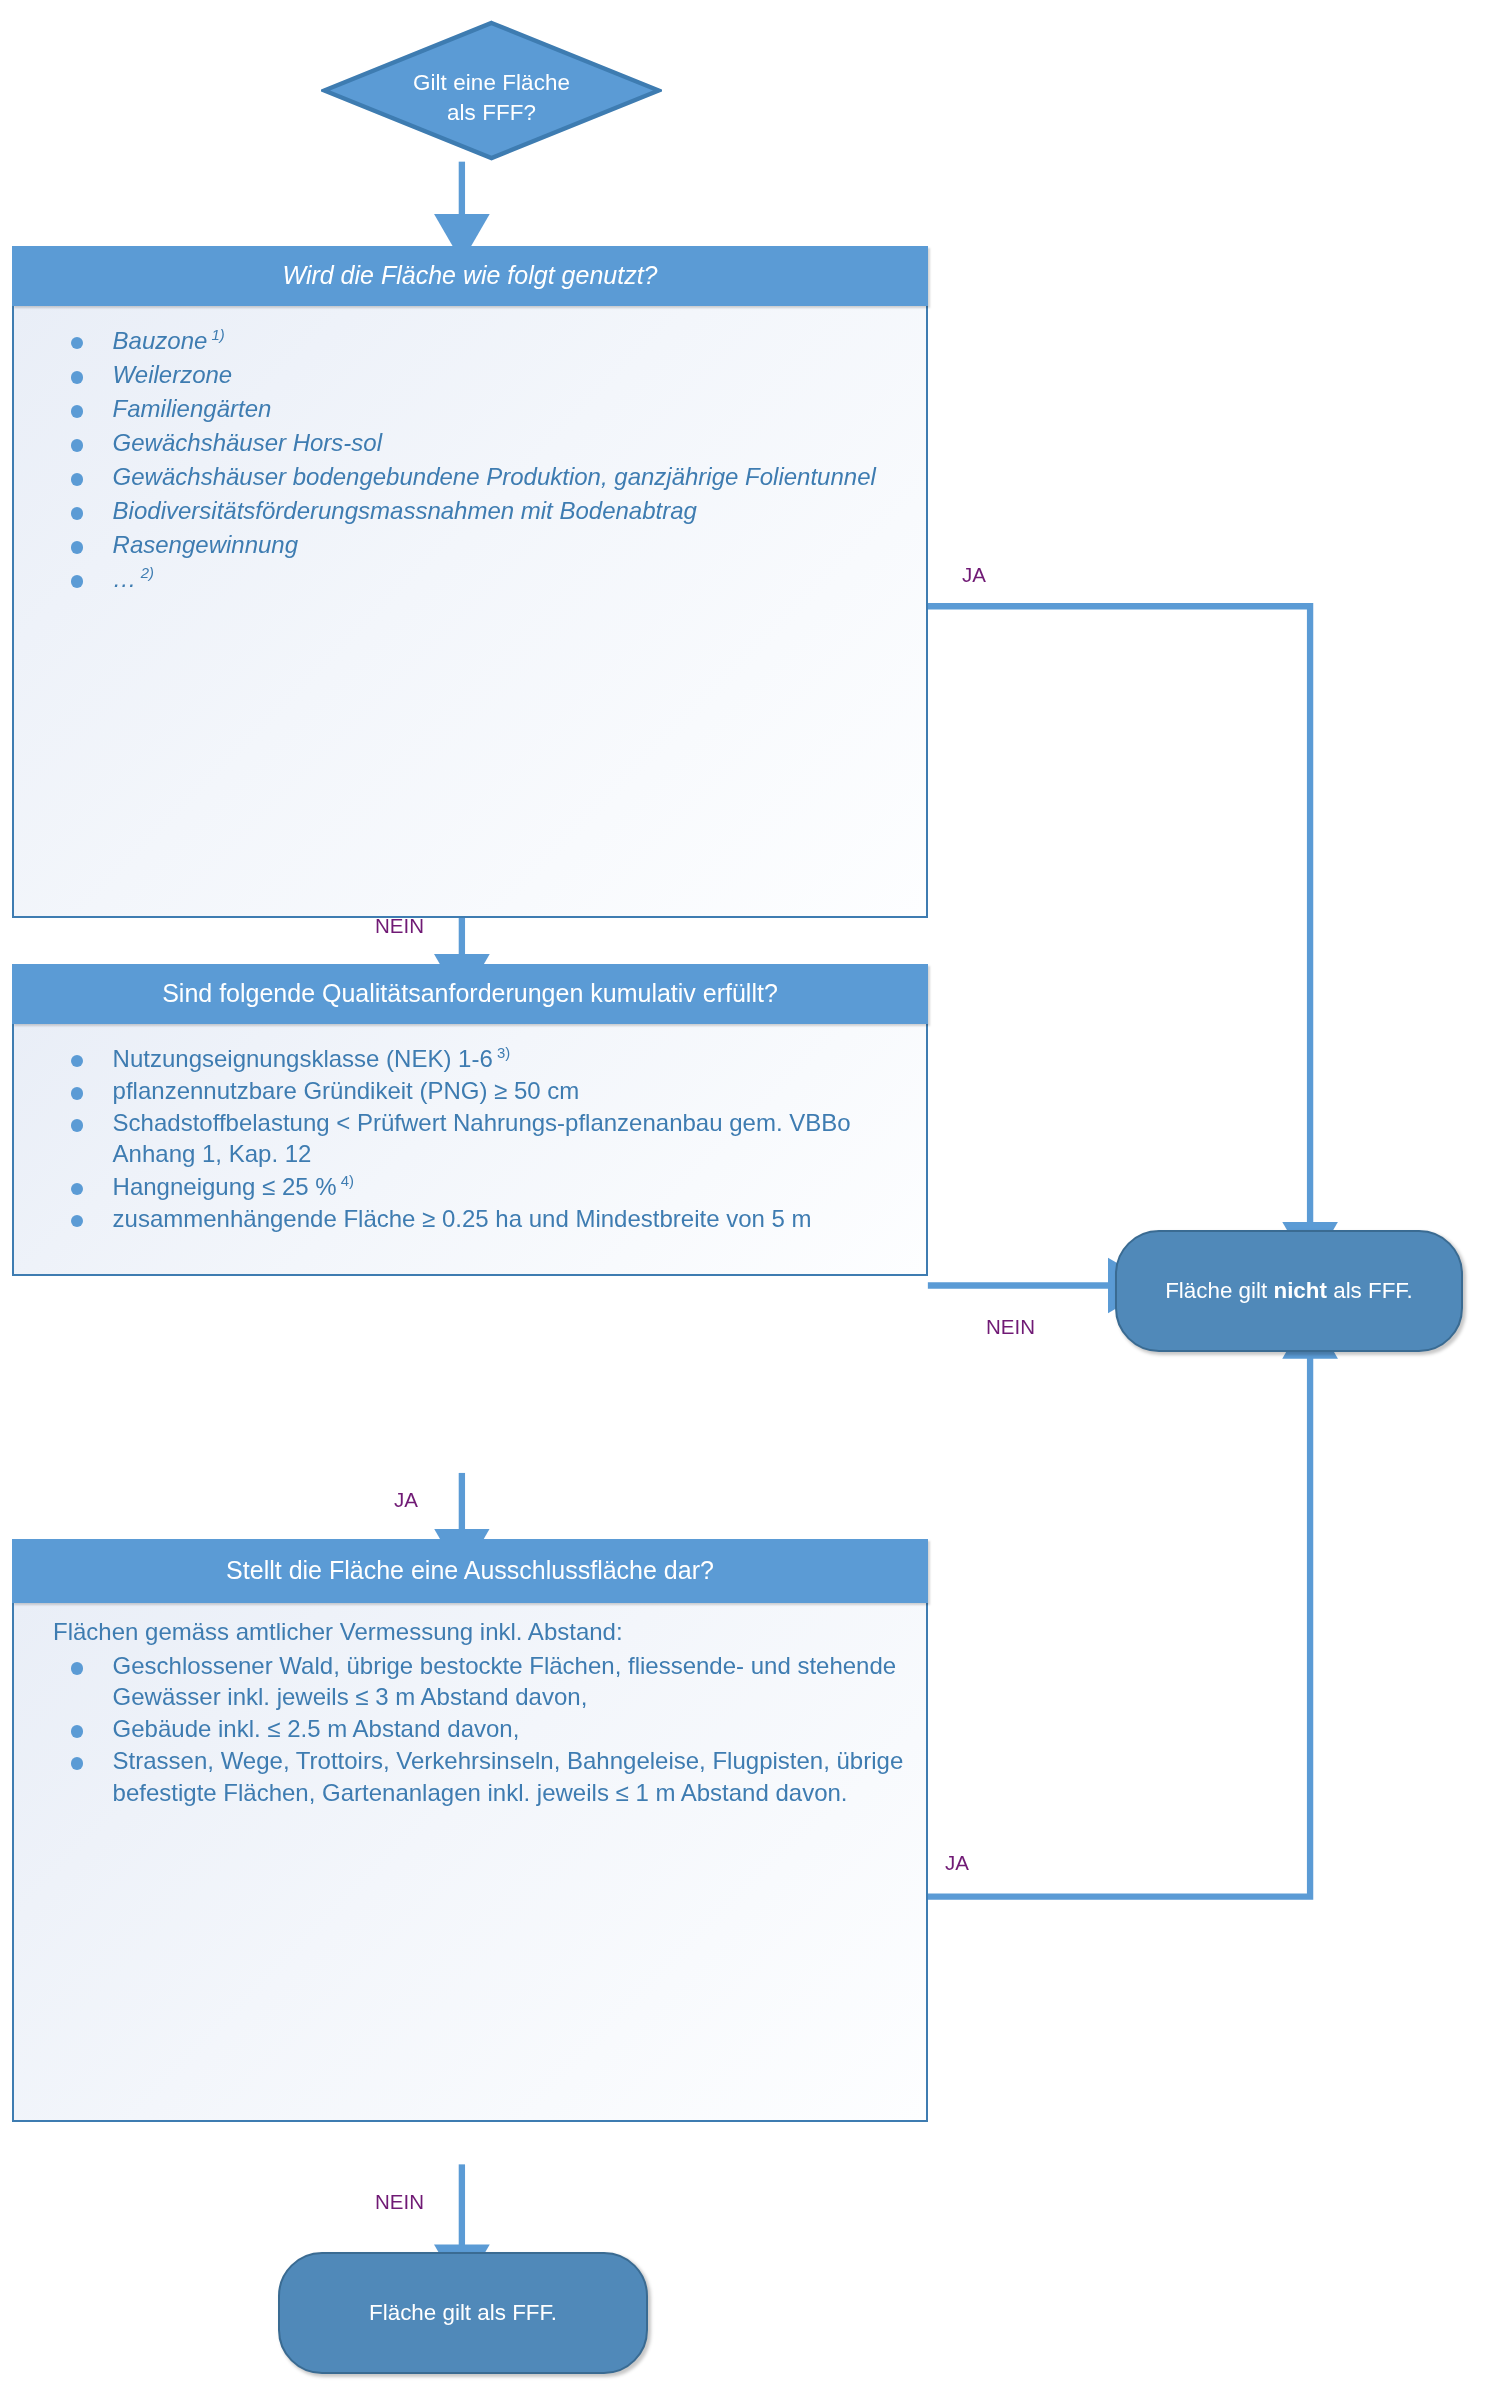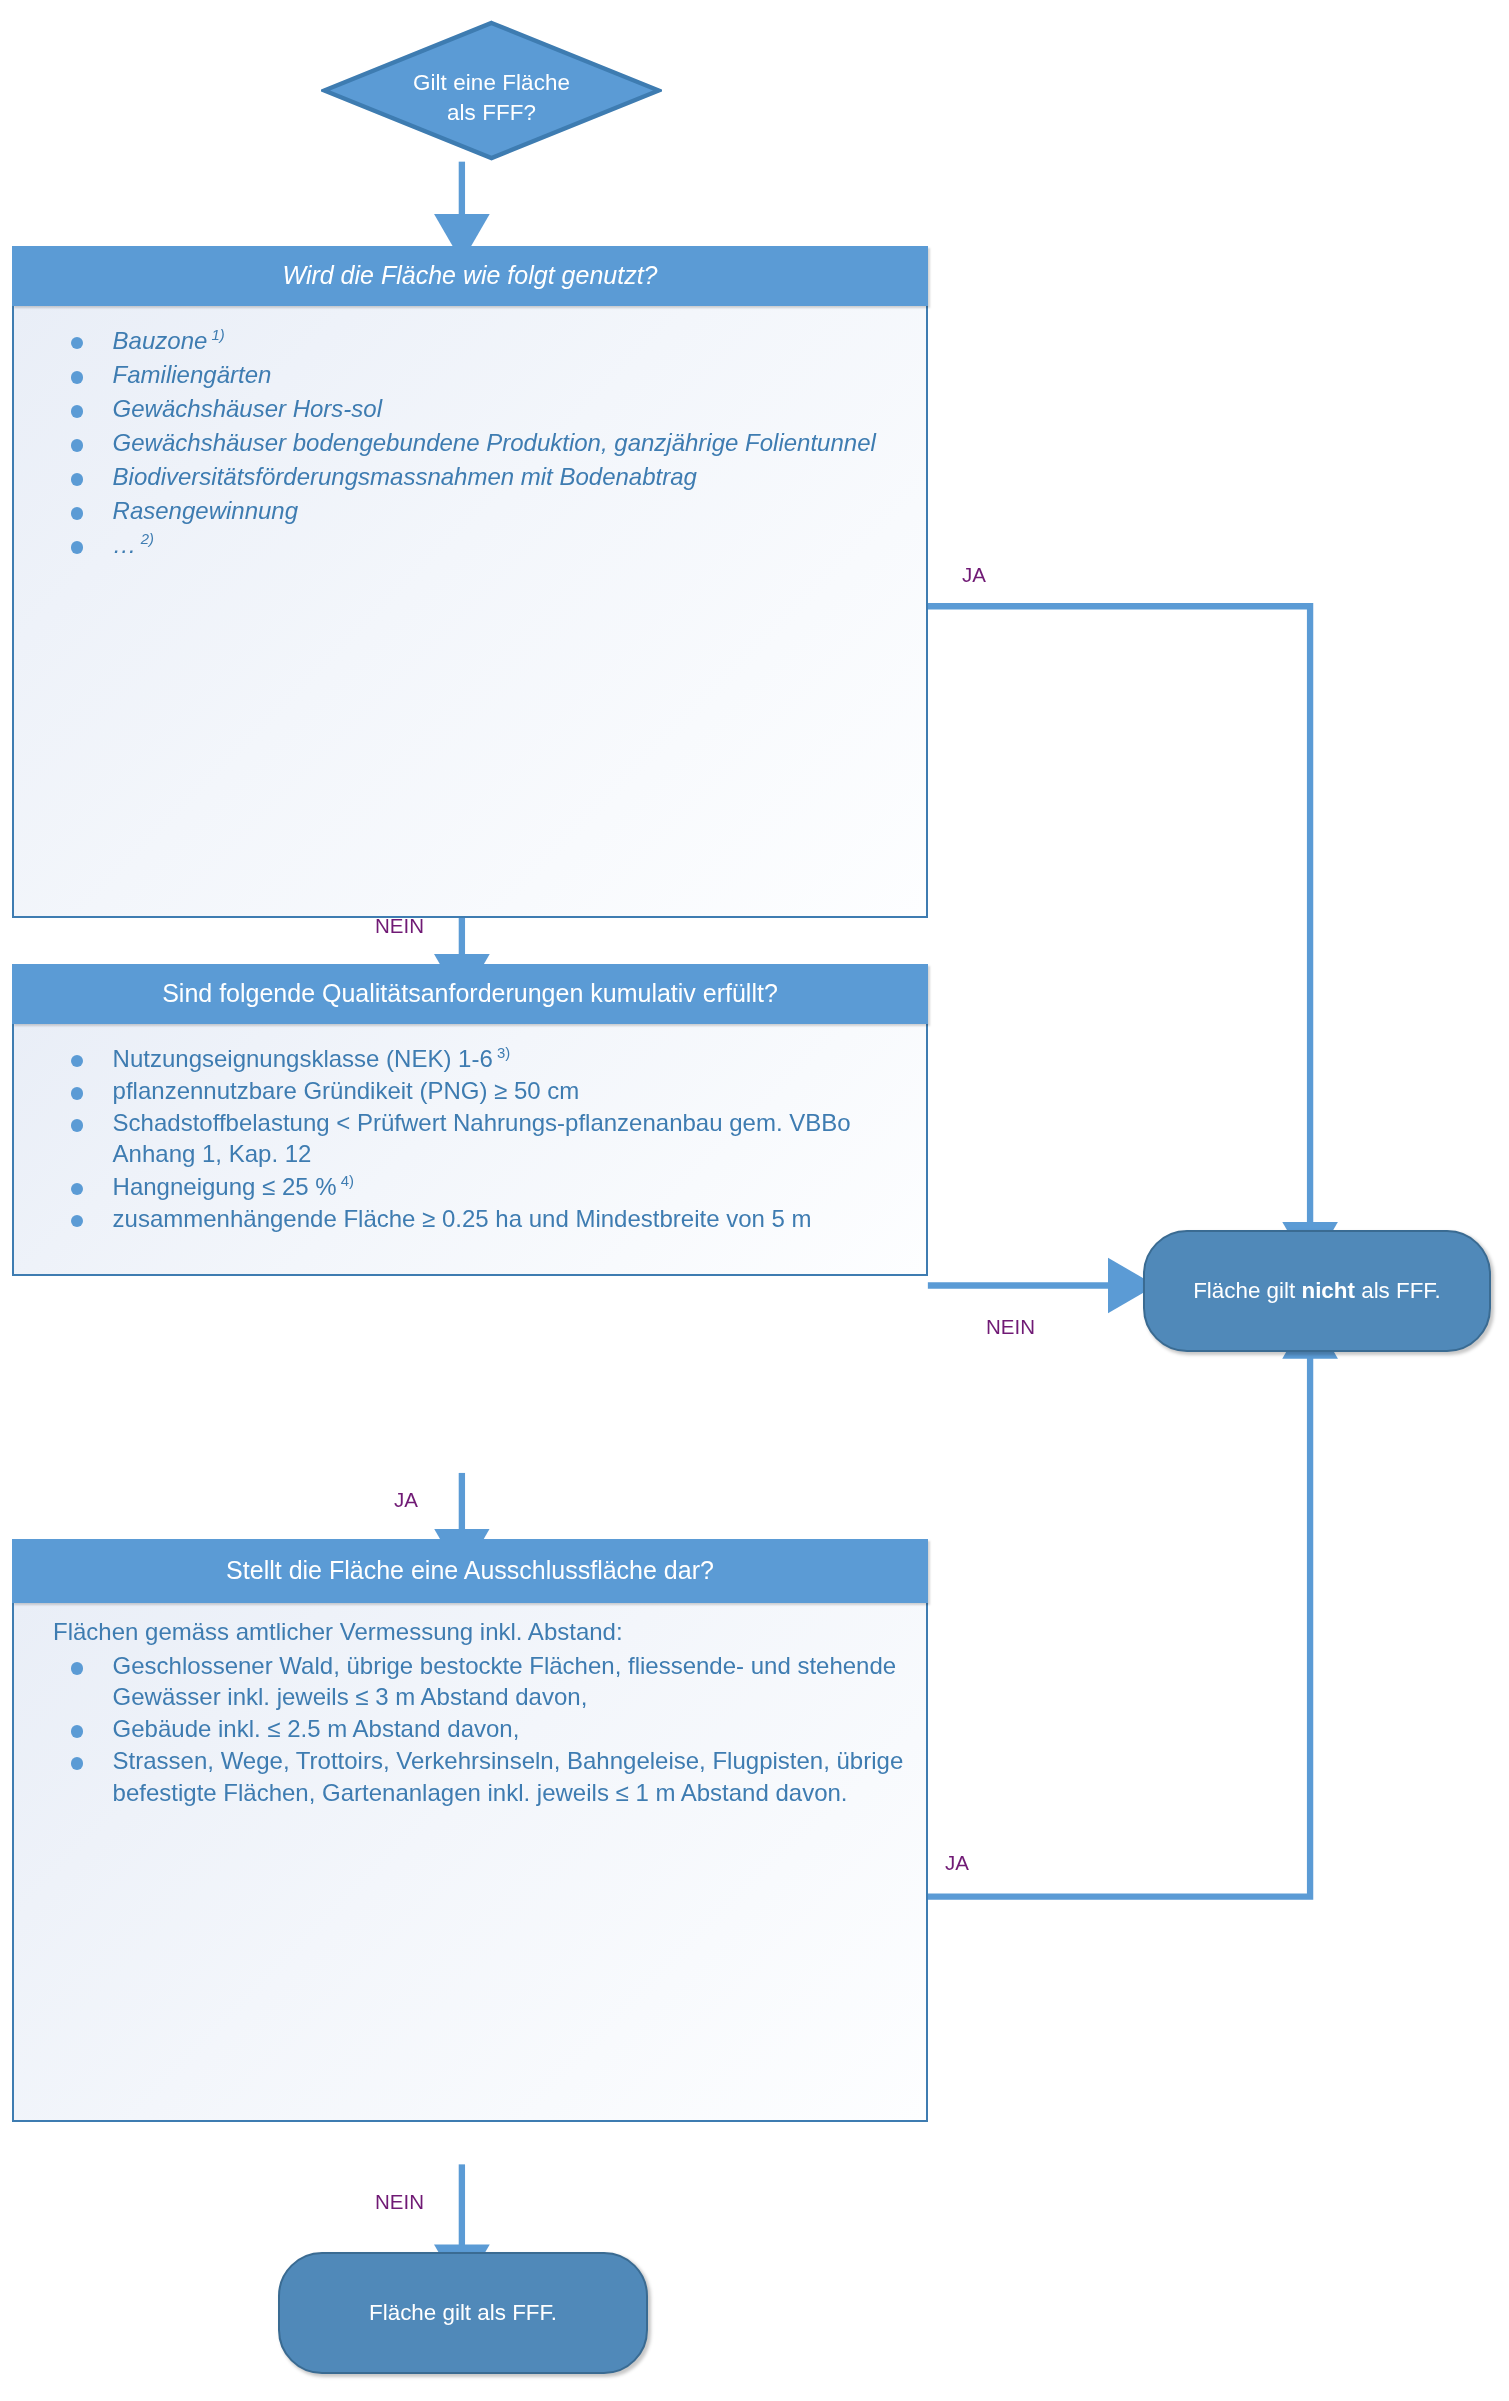--- a/index.html
+++ b/index.html
@@ -140,20 +140,21 @@
         <span>als FFF?</span>
       </div>
     </div>
   </div>
 
   <div class="node group" style="top:246px;font-style:italic;">
     <div class="ghead">Wird die Fläche wie folgt genutzt?</div>
     <div class="gbody padtop" style="height:612px;">
       <ul class="blist" id="usage-list">
           <li><span>Bauzone</span><sup> 1)</sup></li>
+          <li><span>Weilerzone</span></li>
           <li><span>Familiengärten</span></li>
           <li><span>Gewächshäuser Hors-sol</span></li>
           <li><span>Gewächshäuser bodengebundene Produktion, ganzjährige Folientunnel</span></li>
           <li><span>Biodiversitätsförderungsmassnahmen mit Bodenabtrag</span></li>
           <li><span>Rasengewinnung</span></li>
           <li><span>…</span><sup> 2)</sup></li>
         </ul>
     </div>
   </div>
 
@@ -177,21 +178,21 @@
         <span>Flächen gemäss amtlicher Vermessung </span><b>inkl. Abstand</b><span>:</span>
       </p>
       <ul class="blist tight" id="exclusion-list">
           <li><span>Geschlossener Wald, übrige bestockte Flächen, fliessende- und stehende Gewässer inkl. jeweils ≤ 3 m Abstand davon,</span></li>
           <li><span>Gebäude inkl. ≤ 2.5 m Abstand davon,</span></li>
           <li><span>Strassen, Wege, Trottoirs, Verkehrsinseln, Bahngeleise, Flugpisten, übrige befestigte Flächen, Gartenanlagen inkl. jeweils ≤ 1 m Abstand davon.</span></li>
         </ul>
     </div>
   </div>
 
-  <div class="node pill" style="left:1115px;top:1230px;width:348px;height:122px;margin-left:28px;">
+  <div class="node pill" style="left:1115px;top:1230px;width:348px;height:122px;">
     <div>
       <span>Fläche gilt </span><b>nicht</b><span> als FFF.</span>
     </div>
   </div>
 
   <div class="node pill" style="left:278px;top:2252px;width:370px;height:122px;">
     <span>Fläche gilt als FFF.</span>
   </div>
 
 </div>

